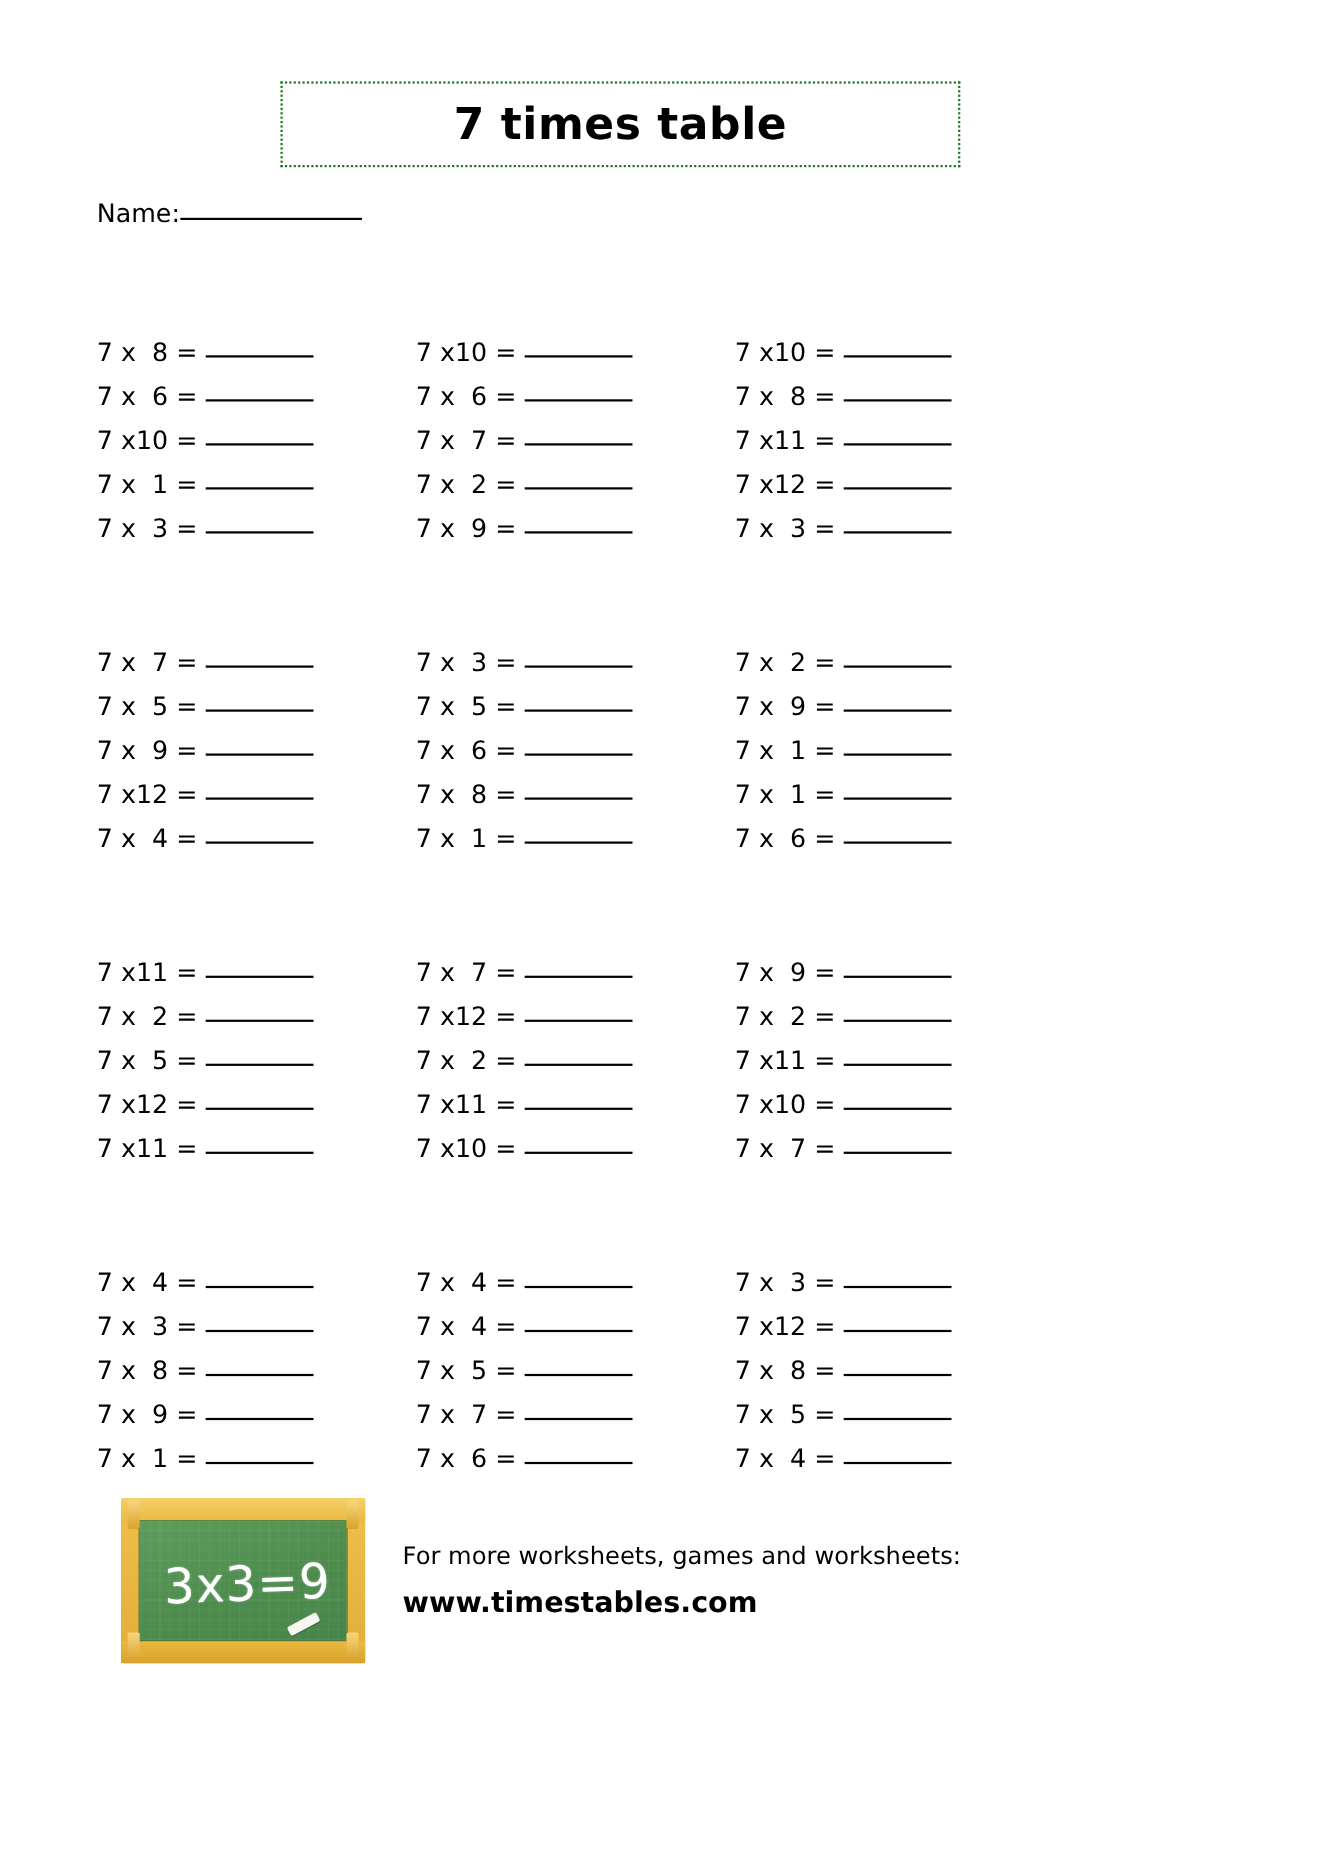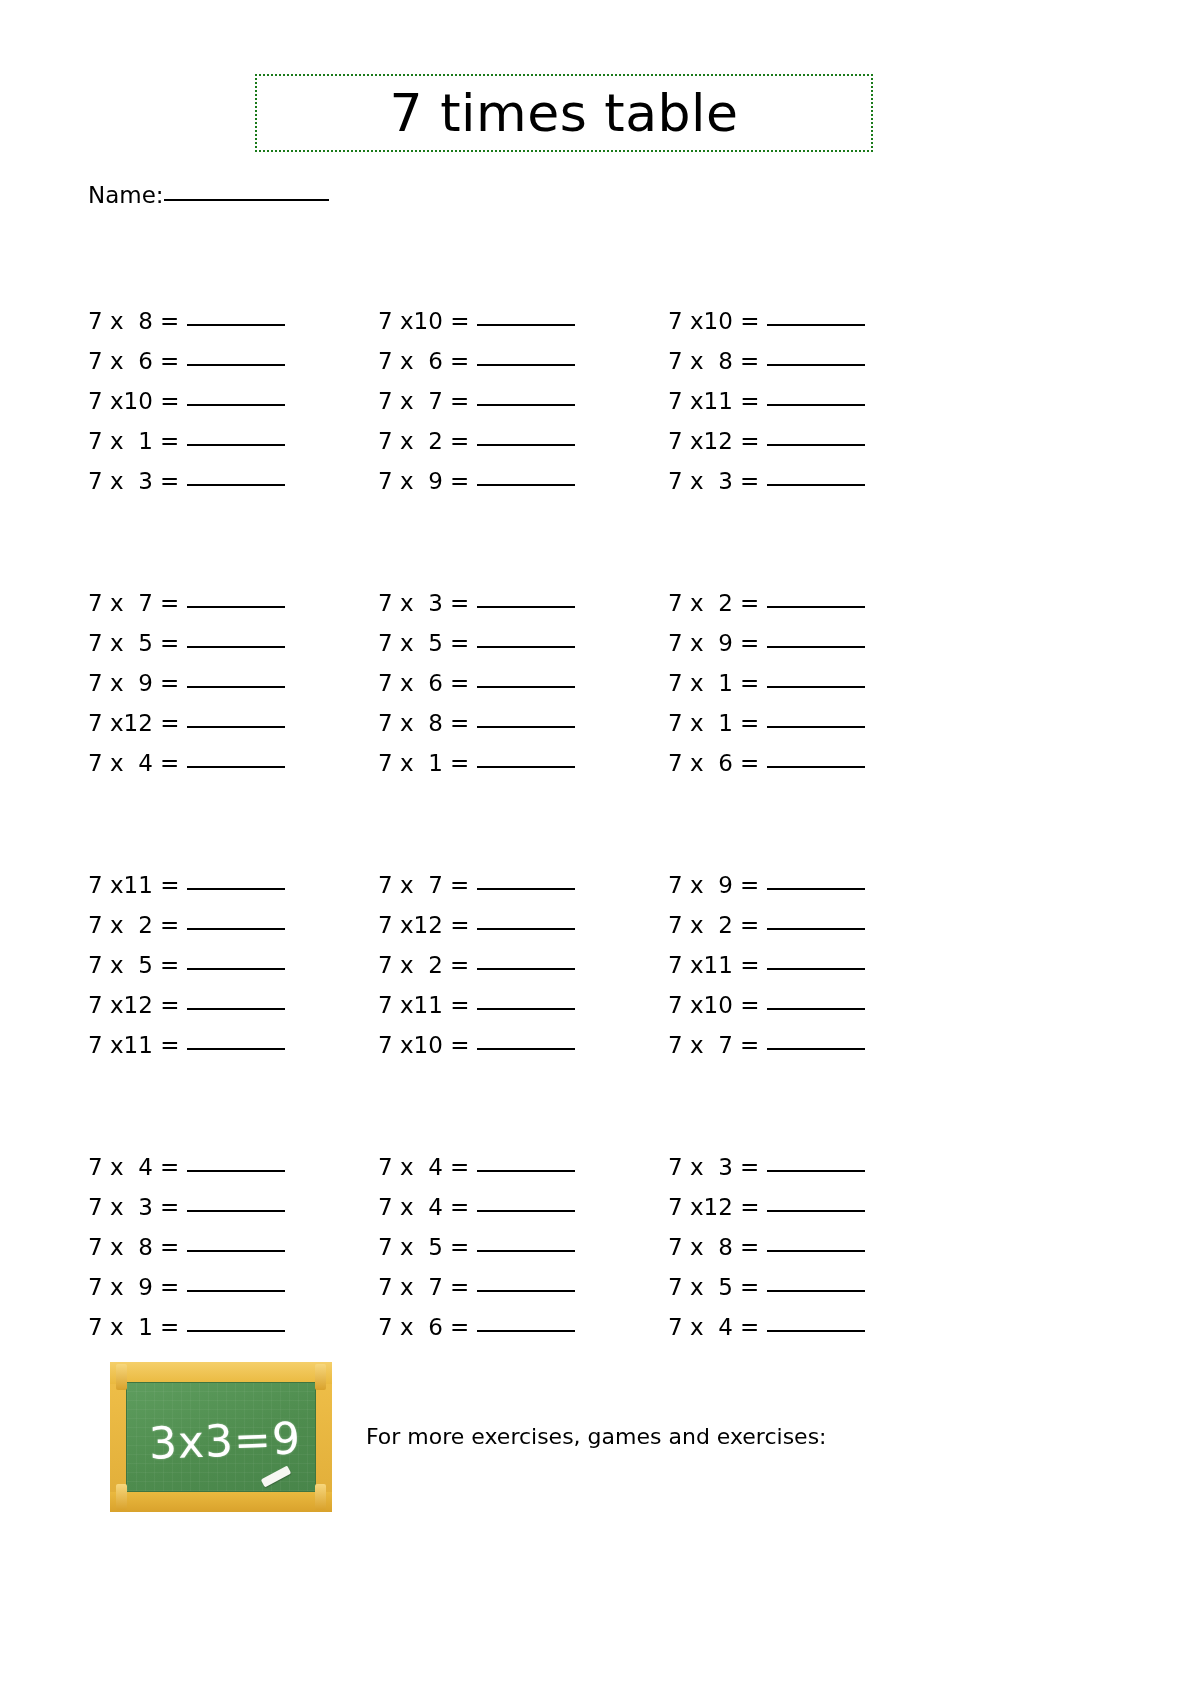--- a/index.html
+++ b/index.html
@@ -23,22 +23,22 @@
     top: 74px;
     width: 618px;
     height: 78px;
     box-sizing: border-box;
     border: 2px dotted #1a7a1a;
     display: flex;
     align-items: center;
     justify-content: center;
   }
   .title-text {
-    font-size: 52px;
-    font-weight: normal;
+    font-size: 40px;
+    font-weight: bold;
     letter-spacing: 0.5px;
     line-height: 1;
     text-align: center;
   }
 
   
   .name-row {
     position: absolute;
     left: 88px;
     top: 182px;
@@ -272,15 +272,16 @@
     <div class="board-surface">
       <div class="board-eq">3x3=9</div>
       <div class="chalk"></div>
     </div>
     <div class="peg tl"></div>
     <div class="peg tr"></div>
     <div class="peg bl"></div>
     <div class="peg br"></div>
   </div>
   <div class="footer-text">
-    <div class="footer-line1">For more exercises, games and exercises:</div>
+    <div class="footer-line1">For more worksheets, games and worksheets:</div>
+    <div class="footer-line2">www.timestables.com</div>
   </div>
 </div>
 
 </body></html>

